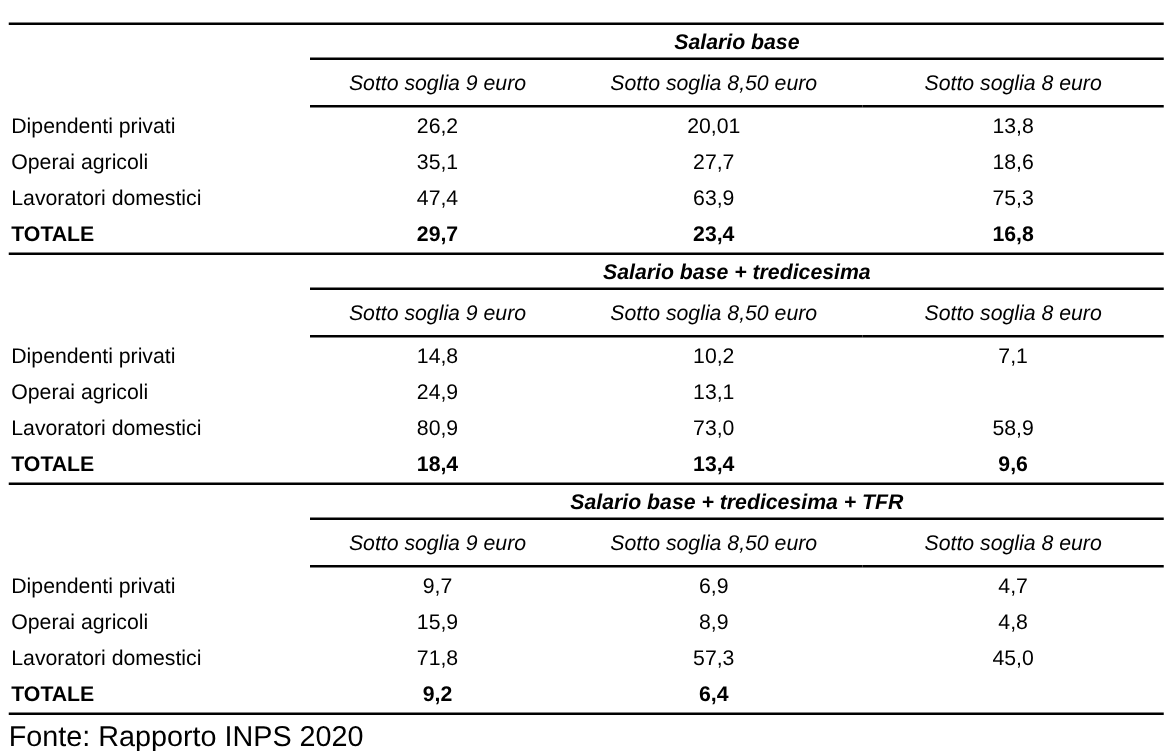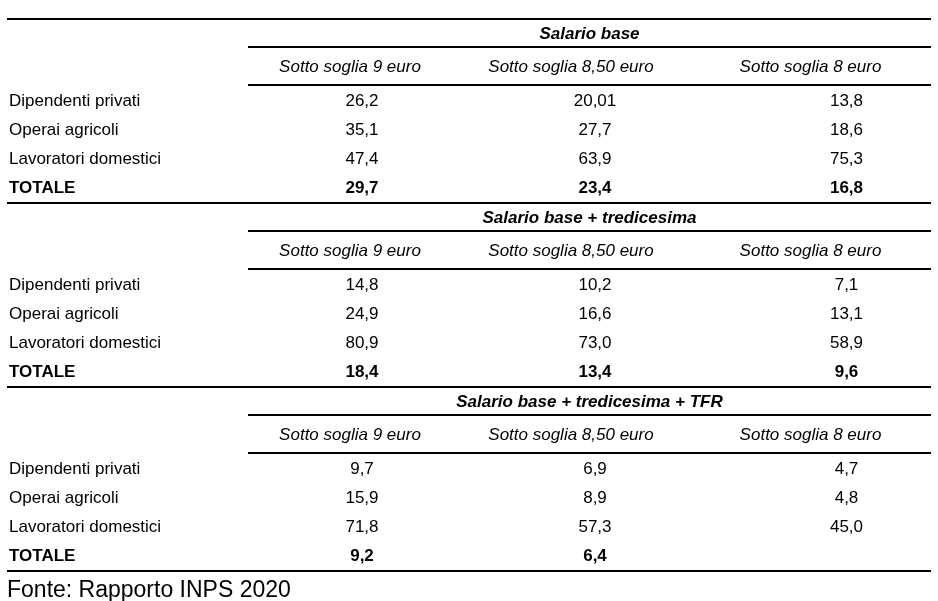--- a/index.html
+++ b/index.html
@@ -21,21 +21,21 @@
     display: flex; align-items: center; justify-content: center;
     font-weight: bold; font-style: italic;
     border-bottom: 2px solid #000;
   }
   .header-row { height: 38px; }
   .colhead {
     display: flex; align-items: center; justify-content: center;
     font-style: italic;
     border-bottom: 2px solid #000;
   }
-  .data-row { height: 29px; gap: 12px; }
+  .data-row { height: 29px; }
   .data-row .cell { display: flex; align-items: center; }
   .label-cell { padding-left: 2px; justify-content: flex-start; }
   .num-cell { justify-content: center; }
   .total-row .cell { font-weight: bold; }
   .source { font-size: 23px; padding: 4px 0 0 0; }
 </style>
 </head>
 <body>
 
 <div class="page">
@@ -91,21 +91,20 @@
       </div>
       <div class="row data-row">
         <div class="cell label-cell">Dipendenti privati</div>
         <div class="cell num-cell">14,8</div>
         <div class="cell num-cell">10,2</div>
         <div class="cell num-cell">7,1</div>
       </div>
       <div class="row data-row">
         <div class="cell label-cell">Operai agricoli</div>
         <div class="cell num-cell">24,9</div>
-        <div class="cell num-cell">16,6</div>
         <div class="cell num-cell">13,1</div>
       </div>
       <div class="row data-row">
         <div class="cell label-cell">Lavoratori domestici</div>
         <div class="cell num-cell">80,9</div>
         <div class="cell num-cell">73,0</div>
         <div class="cell num-cell">58,9</div>
       </div>
       <div class="row data-row total-row">
         <div class="cell label-cell">TOTALE</div>

